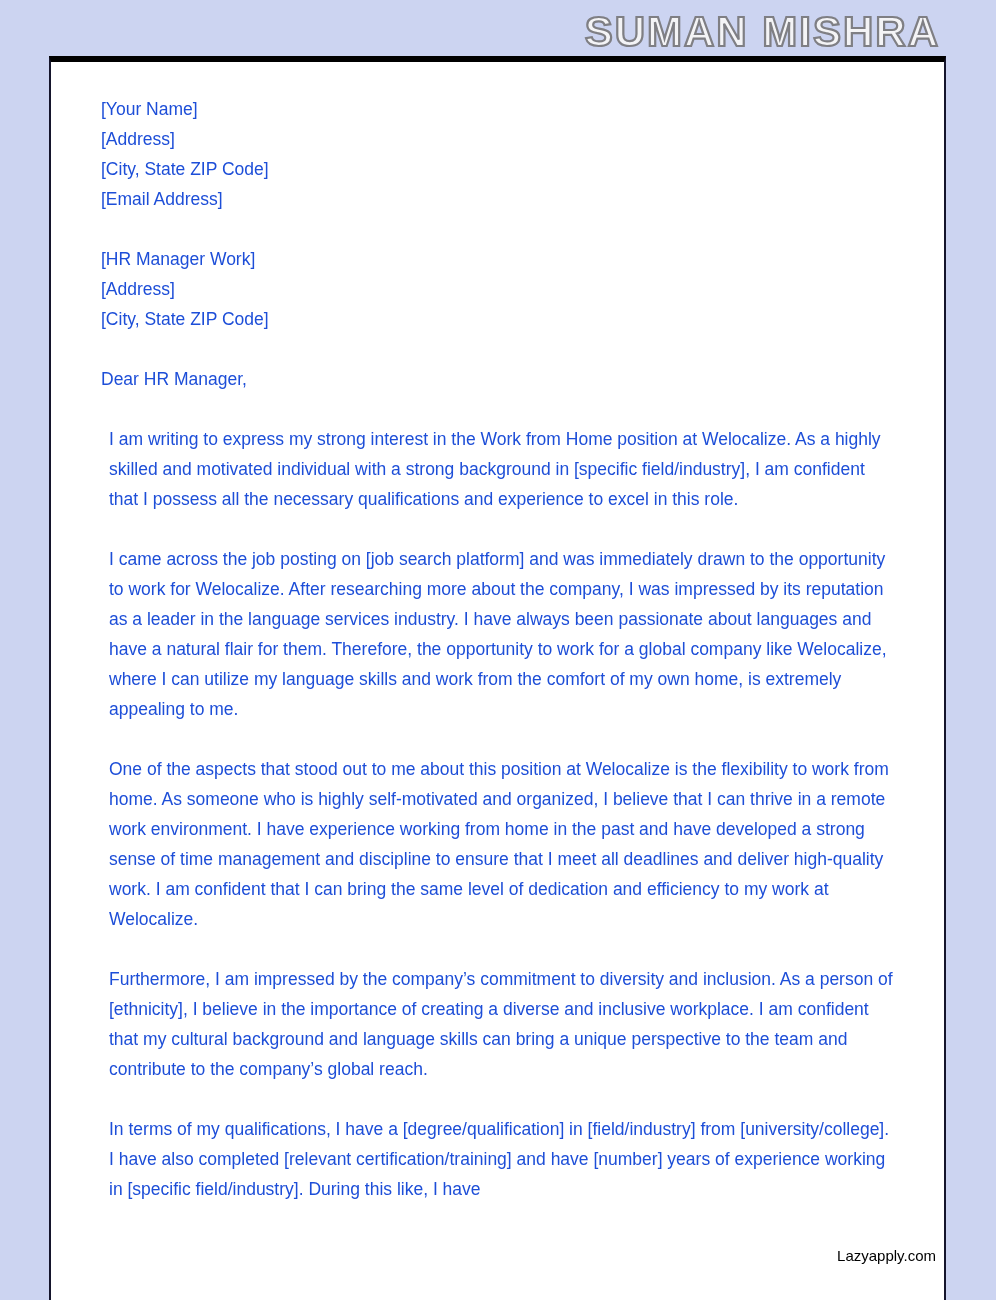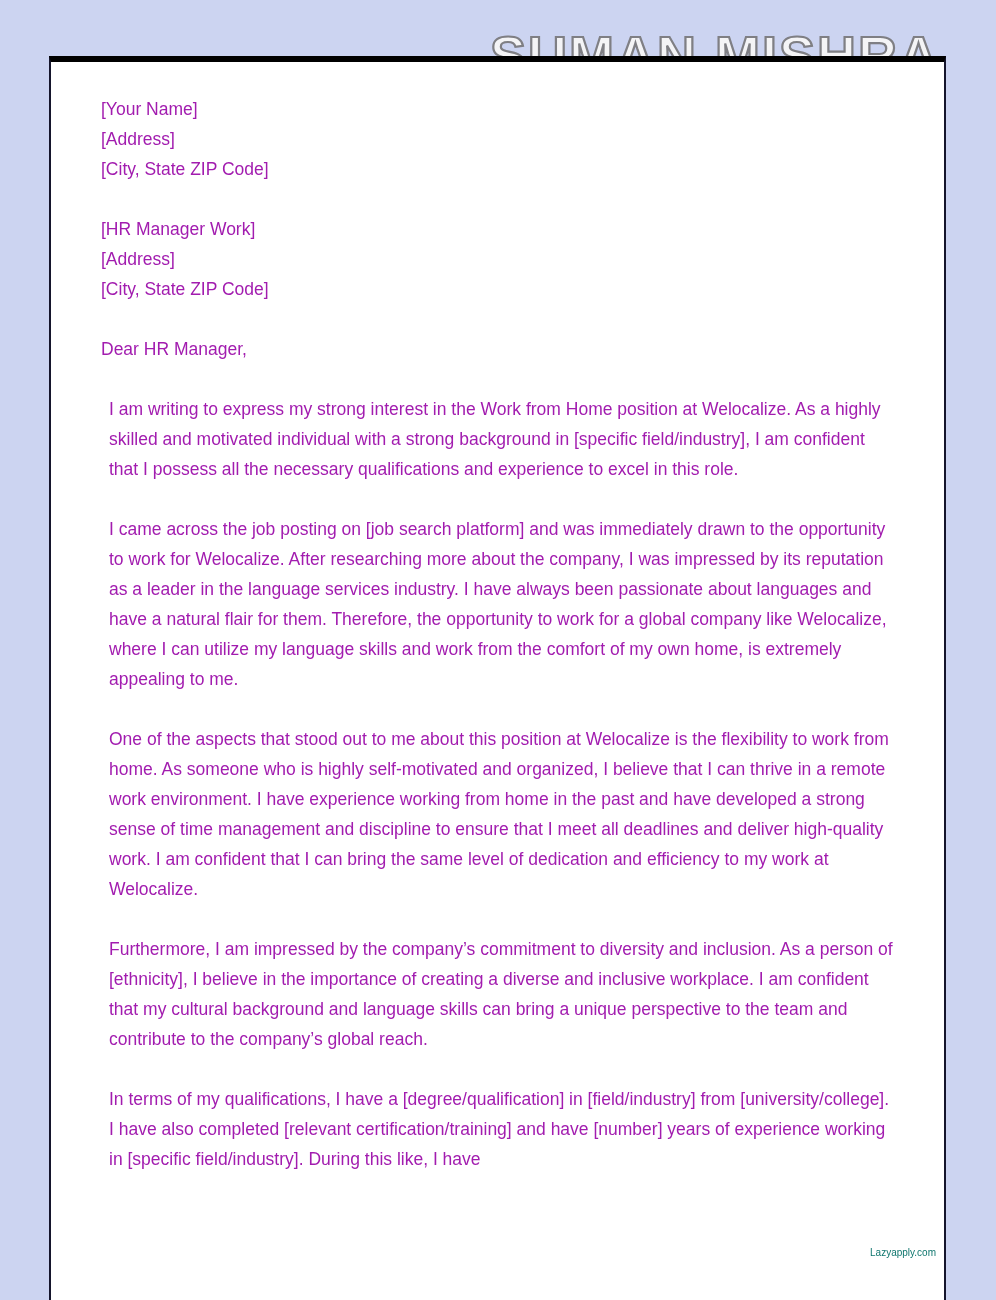--- a/index.html
+++ b/index.html
@@ -6,23 +6,23 @@
   body {
     width: 996px;
     height: 1300px;
     background: #ccd4f1;
     position: relative;
     overflow: hidden;
     font-family: "Liberation Sans", sans-serif;
   }
   .header-name {
     position: absolute;
-    top: 24px;
+    top: 8px;
     right: 56px;
-    font-size: 54px;
+    font-size: 42px;
     font-weight: 700;
     letter-spacing: 2px;
     text-transform: uppercase;
     color: #f4f4f6;
     -webkit-text-stroke: 2.2px #7f7f84;
     text-shadow: 0 0 1px #8a8a8e;
     white-space: nowrap;
   }
   .page {
     position: absolute;
@@ -32,46 +32,47 @@
     height: 1270px;
     box-sizing: border-box;
     background: #ffffff;
     border: 2px solid #15152c;
     border-top: 6px solid #000000;
     padding: 32px 48px 0 50px;
   }
   .letter {
     font-size: 17.5px;
     line-height: 30px;
-    color: #a21caf;
+    color: #1d4ed8;
   }
   .block { margin: 0 0 30px 0; }
   .line { min-height: 30px; }
   .para { margin: 0 0 30px 8px; }
   .watermark {
     position: absolute;
     top: 1247px;
     right: 60px;
-    font-size: 10px;
-    color: #0f766e;
+    font-size: 15px;
+    color: #000000;
     z-index: 5;
   }
 </style>
 </head>
 <body>
 
 <div class="header-name">SUMAN MISHRA</div>
 
 <div class="page">
   <div class="letter">
 
     <div class="block">
       <div class="line">[Your Name]</div>
       <div class="line">[Address]</div>
       <div class="line">[City, State ZIP Code]</div>
+      <div class="line">[Email Address]</div>
     </div>
 
     <div class="block">
       <div class="line">[HR Manager Work]</div>
       <div class="line">[Address]</div>
       <div class="line">[City, State ZIP Code]</div>
     </div>
 
     <div class="block">Dear HR Manager,</div>
 

